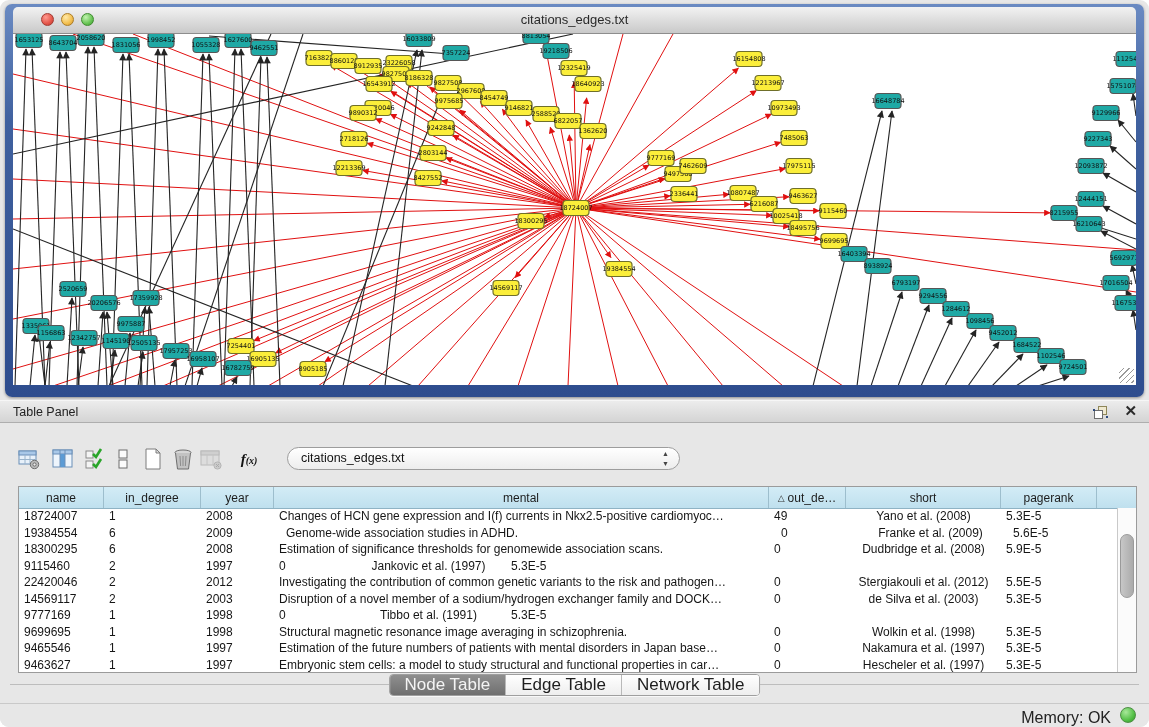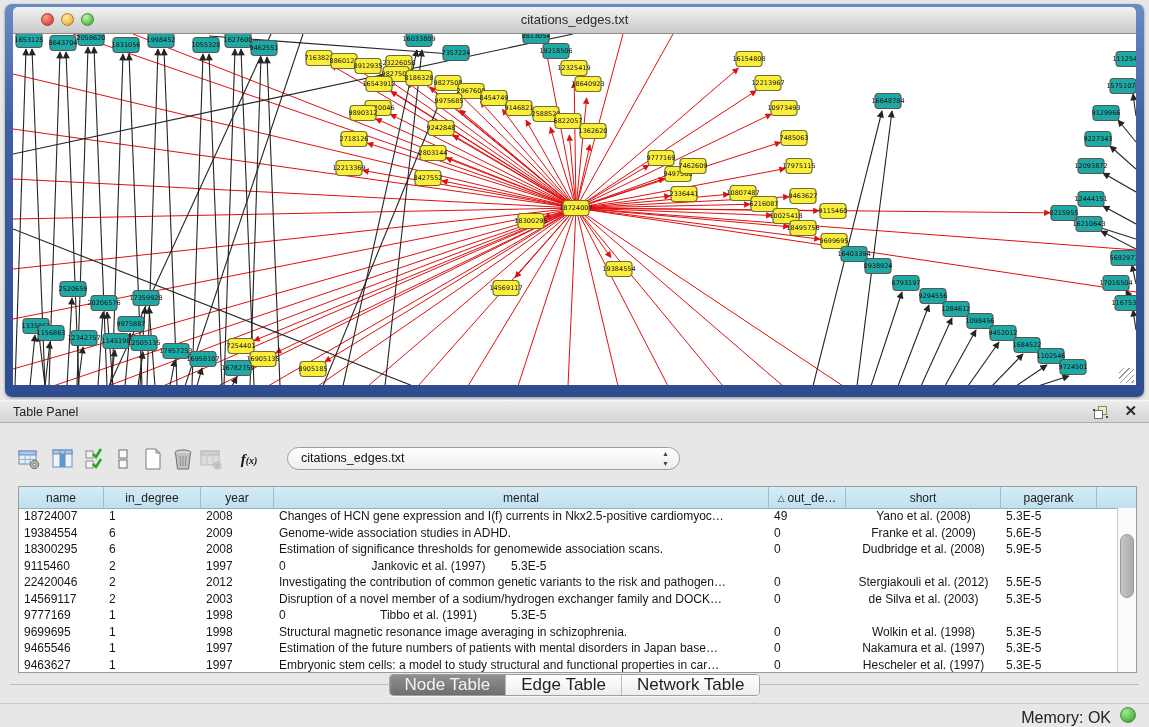--- a/index.html
+++ b/index.html
@@ -1,17 +1,17 @@
 <!DOCTYPE html>
 <html><head>
 <meta charset="utf-8">
 <style>
   html,body{margin:0;padding:0;}
   .app{position:relative;width:1149px;height:727px;background:#e7e7e7;overflow:hidden;
-       font-family:"Liberation Sans",sans-serif;-webkit-font-smoothing:antialiased;}
+       font-family:"Liberation Sans",sans-serif;border-radius:9px;-webkit-font-smoothing:antialiased;}
 
   
   .net-window{position:absolute;left:5px;top:4px;width:1139px;height:393px;box-sizing:border-box;
     padding:3px 8px 12px 8px;border-radius:7px;
     background:linear-gradient(180deg,#6a8ac2 0%,#40619f 30%,#2e4d8e 100%);
     box-shadow:0 1px 3px rgba(0,0,0,.4);}
   .net-titlebar{position:relative;height:26px;border-radius:5px 5px 0 0;
     background:linear-gradient(180deg,#f2f2f2,#c9c9c9);border-bottom:1px solid #8d8d8d;}
   .lights{position:absolute;left:28px;top:6px;display:flex;gap:7px;}
   .light{width:13px;height:13px;border-radius:50%;box-sizing:border-box;}
@@ -731,21 +731,21 @@
             <div class="td" style="width: 73px;">2008</div>
             <div class="td" style="width: 495px;">Changes of HCN gene expression and I(f) currents in Nkx2.5-positive cardiomyoc…</div>
             <div class="td" style="width: 77px;">49</div>
             <div class="td center" style="width: 155px;">Yano et al. (2008)</div>
             <div class="td" style="width: 96px;">5.3E-5</div>
           </div>
           <div class="tr">
             <div class="td" style="width: 85px;">19384554</div>
             <div class="td" style="width: 97px;">6</div>
             <div class="td" style="width: 73px;">2009</div>
-            <div class="td" style="width: 495px;">Genome-wide association studies in ADHD.</div>
+            <div class="td" style="width: 495px; margin-left: 7px;">Genome-wide association studies in ADHD.</div>
             <div class="td" style="width: 77px;">0</div>
             <div class="td center" style="width: 155px;">Franke et al. (2009)</div>
             <div class="td" style="width: 96px;">5.6E-5</div>
           </div>
           <div class="tr">
             <div class="td" style="width: 85px;">18300295</div>
             <div class="td" style="width: 97px;">6</div>
             <div class="td" style="width: 73px;">2008</div>
             <div class="td" style="width: 495px;">Estimation of significance thresholds for genomewide association scans.</div>
             <div class="td" style="width: 77px;">0</div>

